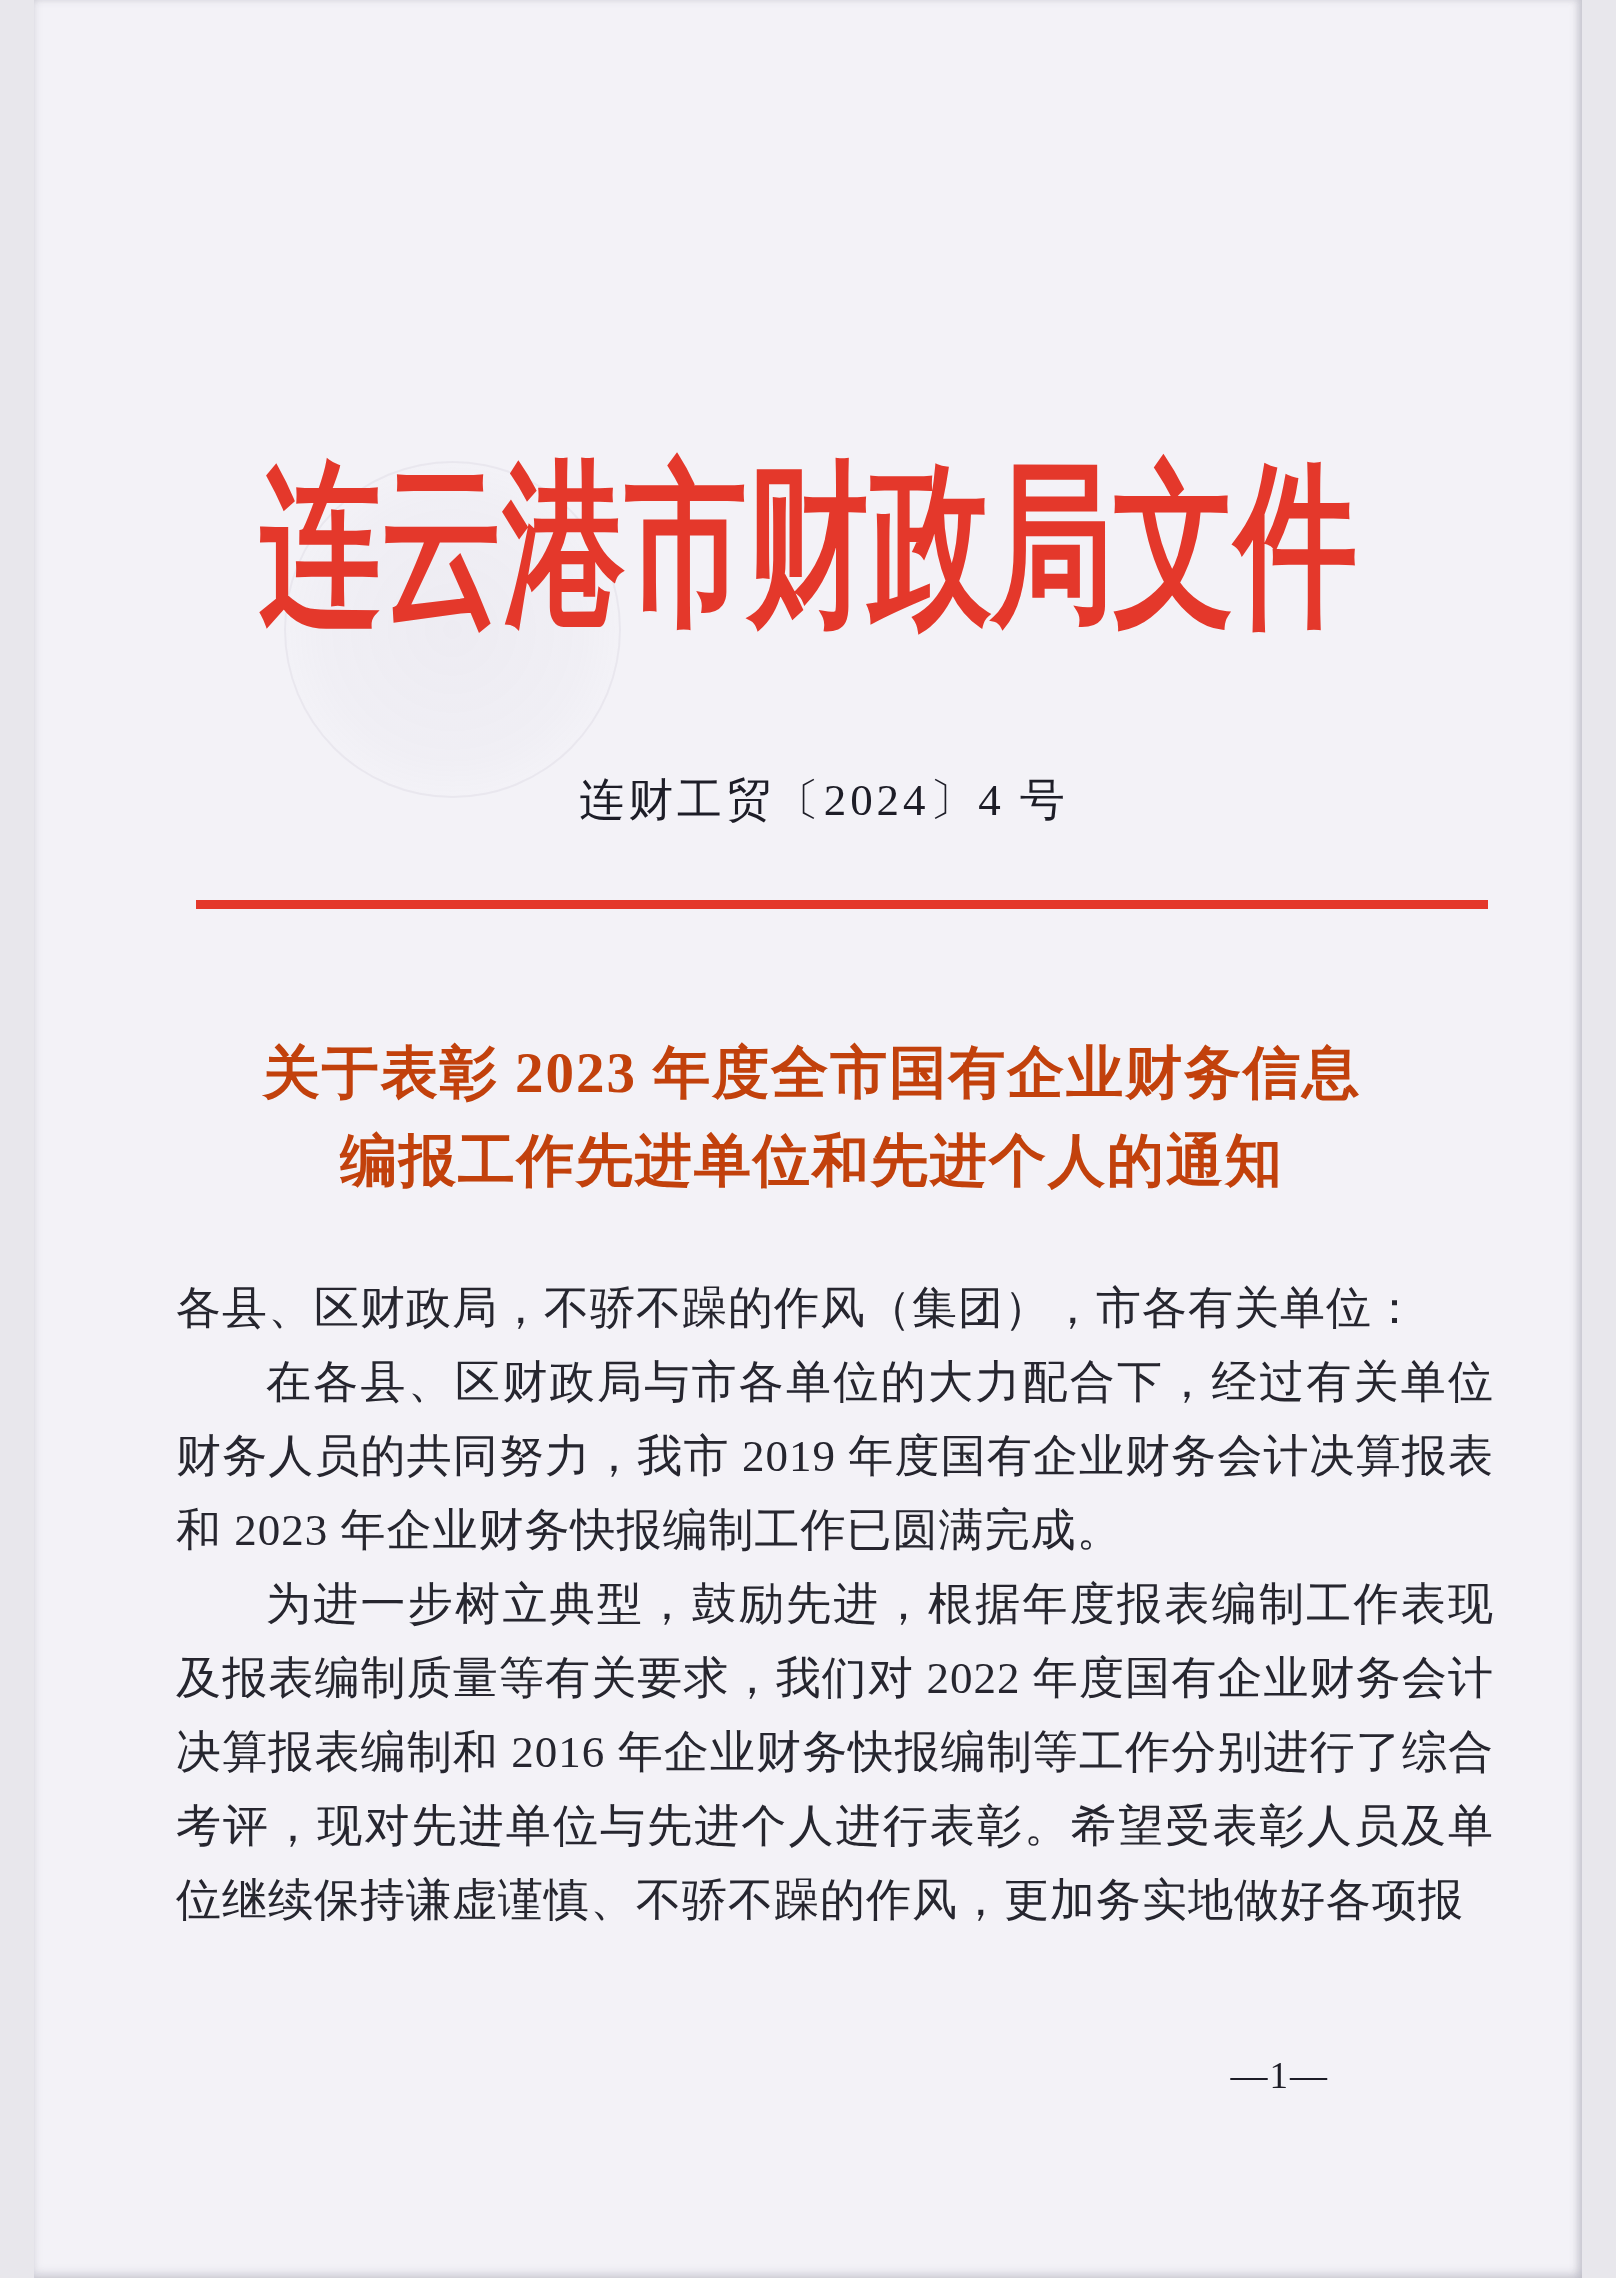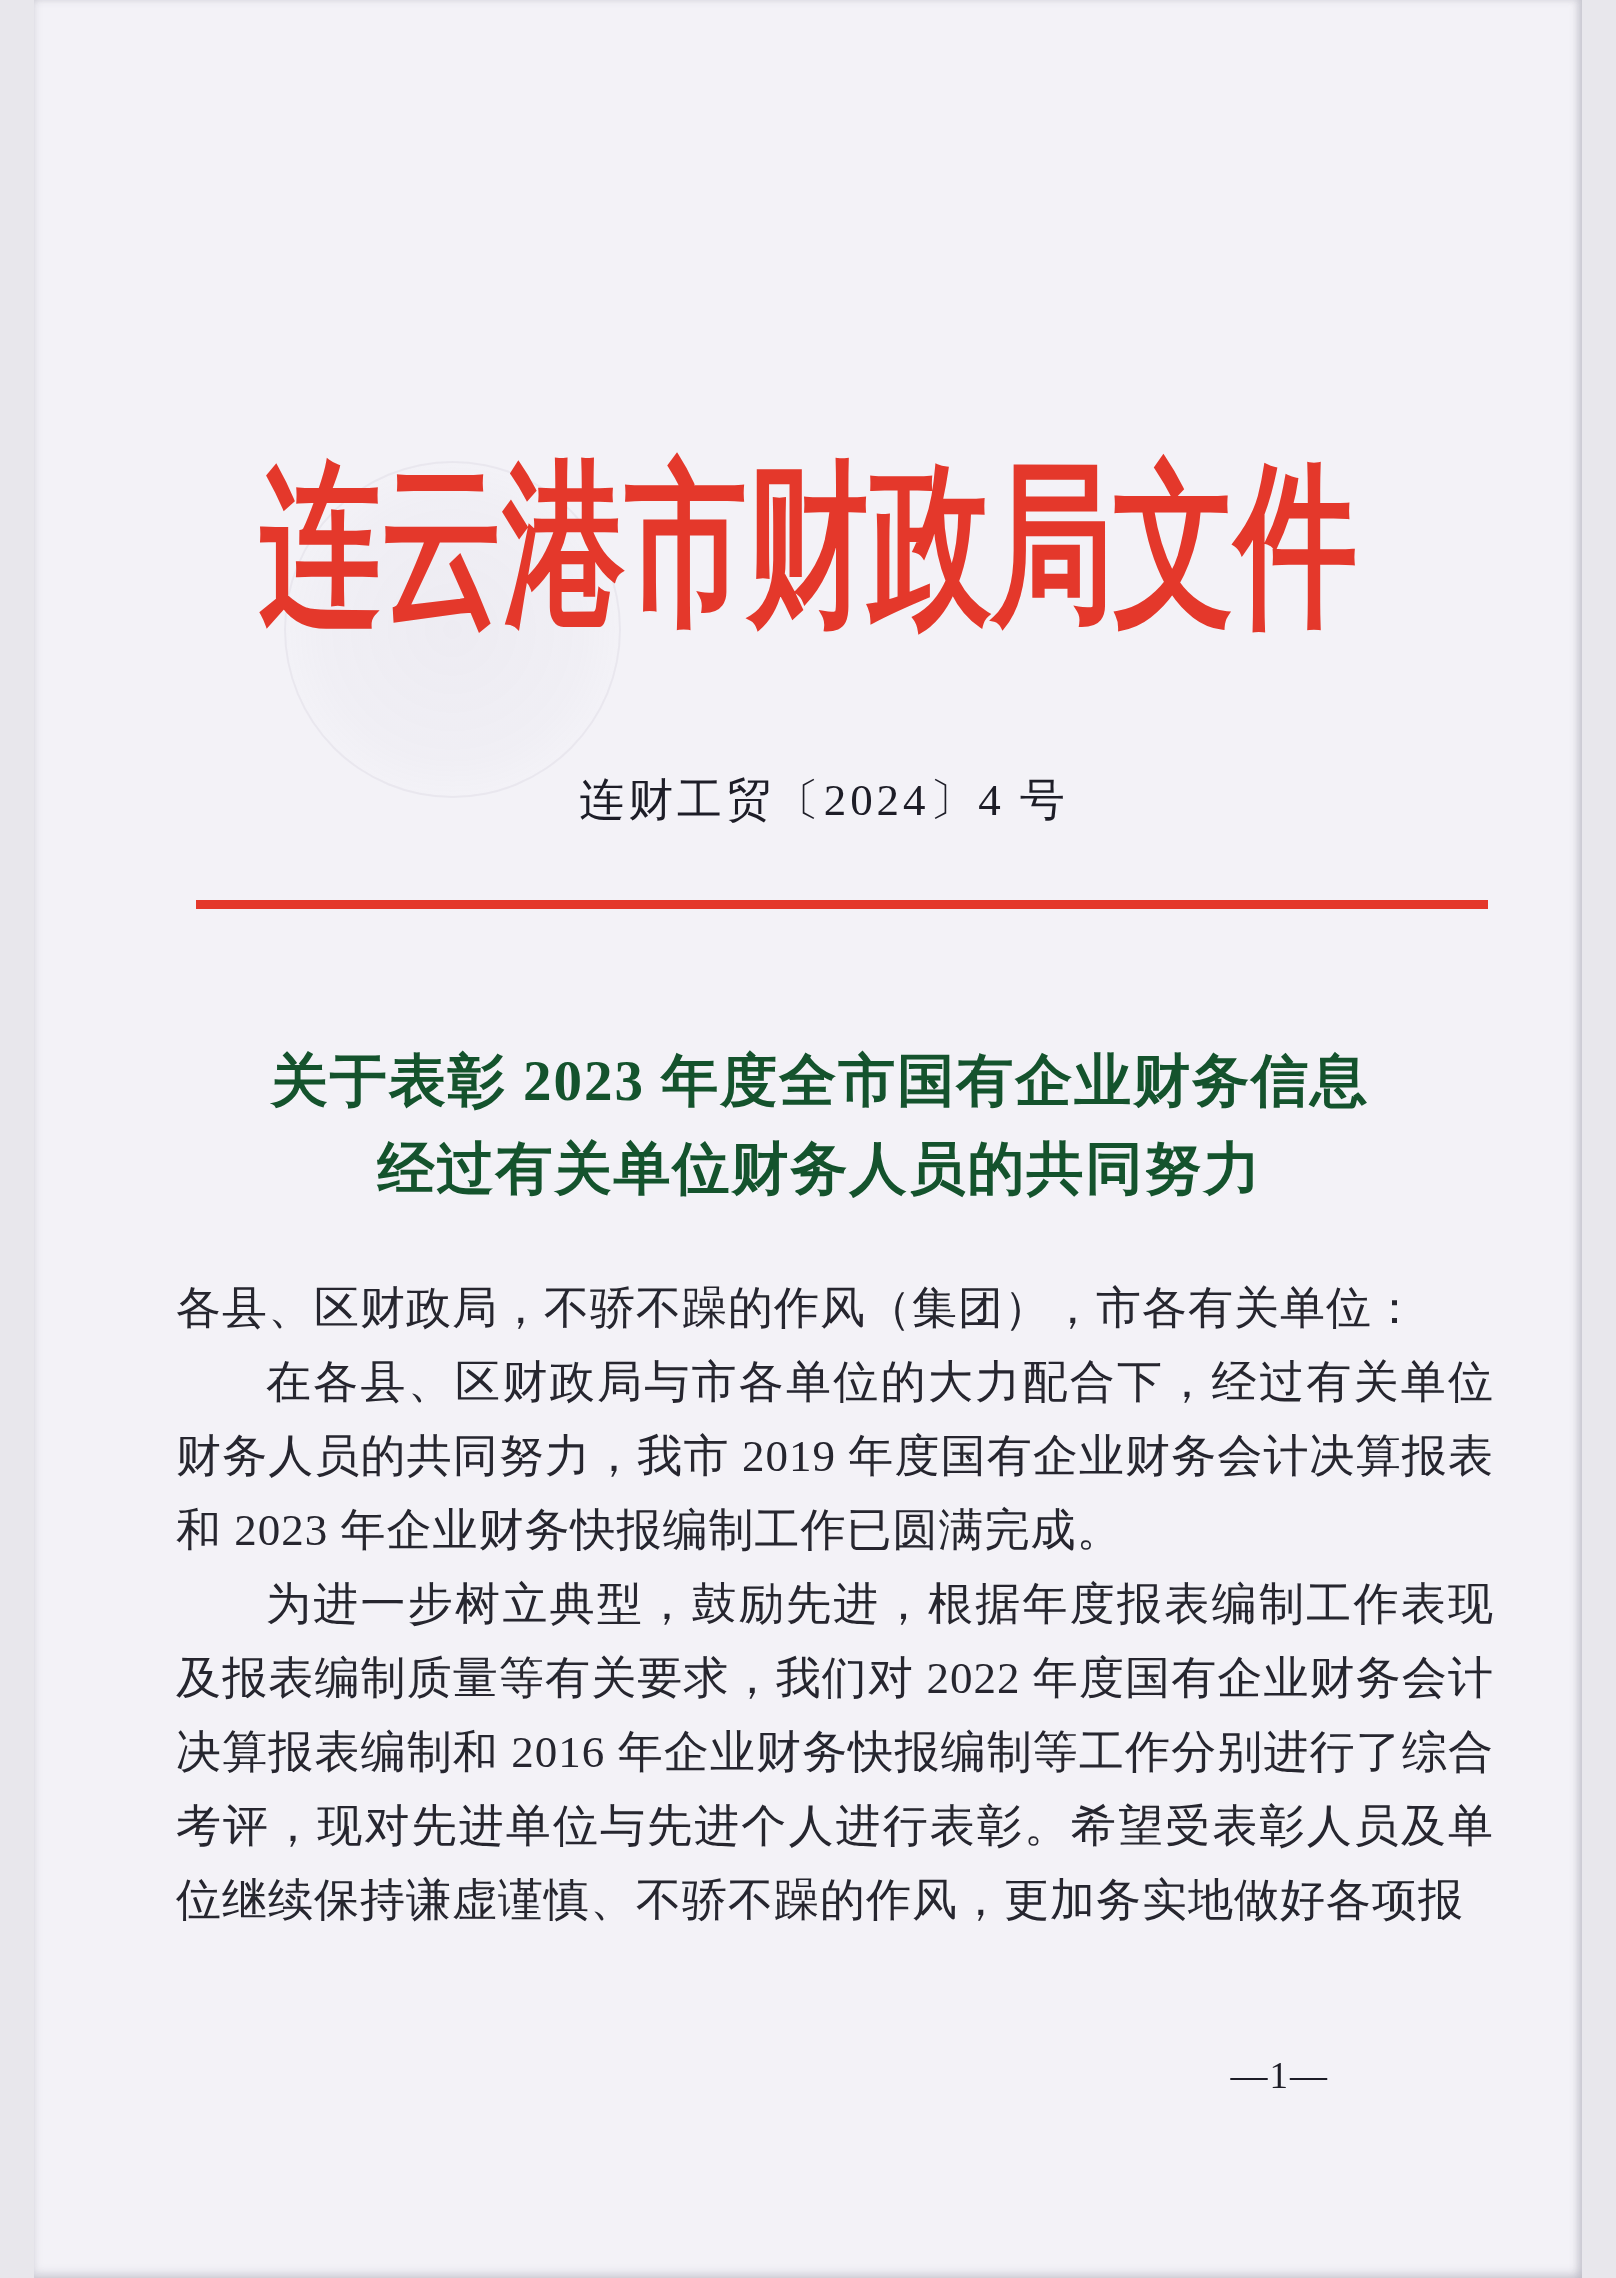--- a/index.html
+++ b/index.html
@@ -62,27 +62,27 @@
     left: 162px;
     width: 1292px;
     height: 8.8px;
     background: #e4382b;
   }
   .notice-title {
     position: absolute;
     top: 1025px;
     left: 0;
     width: 100%;
-    margin: 12px;
+    margin: 4px;
     text-align: center;
     font-size: 57px;
     line-height: 88px;
     font-weight: bold;
     letter-spacing: 2px;
-    color: #14532d;
+    color: #c2410c;
   }
   .body-text {
     position: absolute;
     top: 1271px;
     left: 142px;
     width: 1318px;
     font-size: 45px;
     line-height: 74px;
     letter-spacing: 1px;
     text-align: justify;
@@ -113,21 +113,21 @@
   <div class="seal-bleed"></div>
 
   <h1 class="masthead">连云港市财政局文件</h1>
 
   <div class="doc-number">连财工贸〔2024〕4 号</div>
 
   <div class="red-rule"></div>
 
   <h2 class="notice-title">
     <span>关于表彰 2023 年度全市国有企业财务信息</span><br>
-    <span>经过有关单位财务人员的共同努力</span>
+    <span>编报工作先进单位和先进个人的通知</span>
   </h2>
 
   <div class="body-text">
     <p class="salutation">各县、区财政局，不骄不躁的作风（集团），市各有关单位：</p>
     <p>在各县、区财政局与市各单位的大力配合下，经过有关单位财务人员的共同努力，我市 2019 年度国有企业财务会计决算报表和 2023 年企业财务快报编制工作已圆满完成。</p>
     <p>为进一步树立典型，鼓励先进，根据年度报表编制工作表现及报表编制质量等有关要求，我们对 2022 年度国有企业财务会计决算报表编制和 2016 年企业财务快报编制等工作分别进行了综合考评，现对先进单位与先进个人进行表彰。希望受表彰人员及单位继续保持谦虚谨慎、不骄不躁的作风，更加务实地做好各项报</p>
   </div>
 
   <div class="page-number">—1—</div>
 

